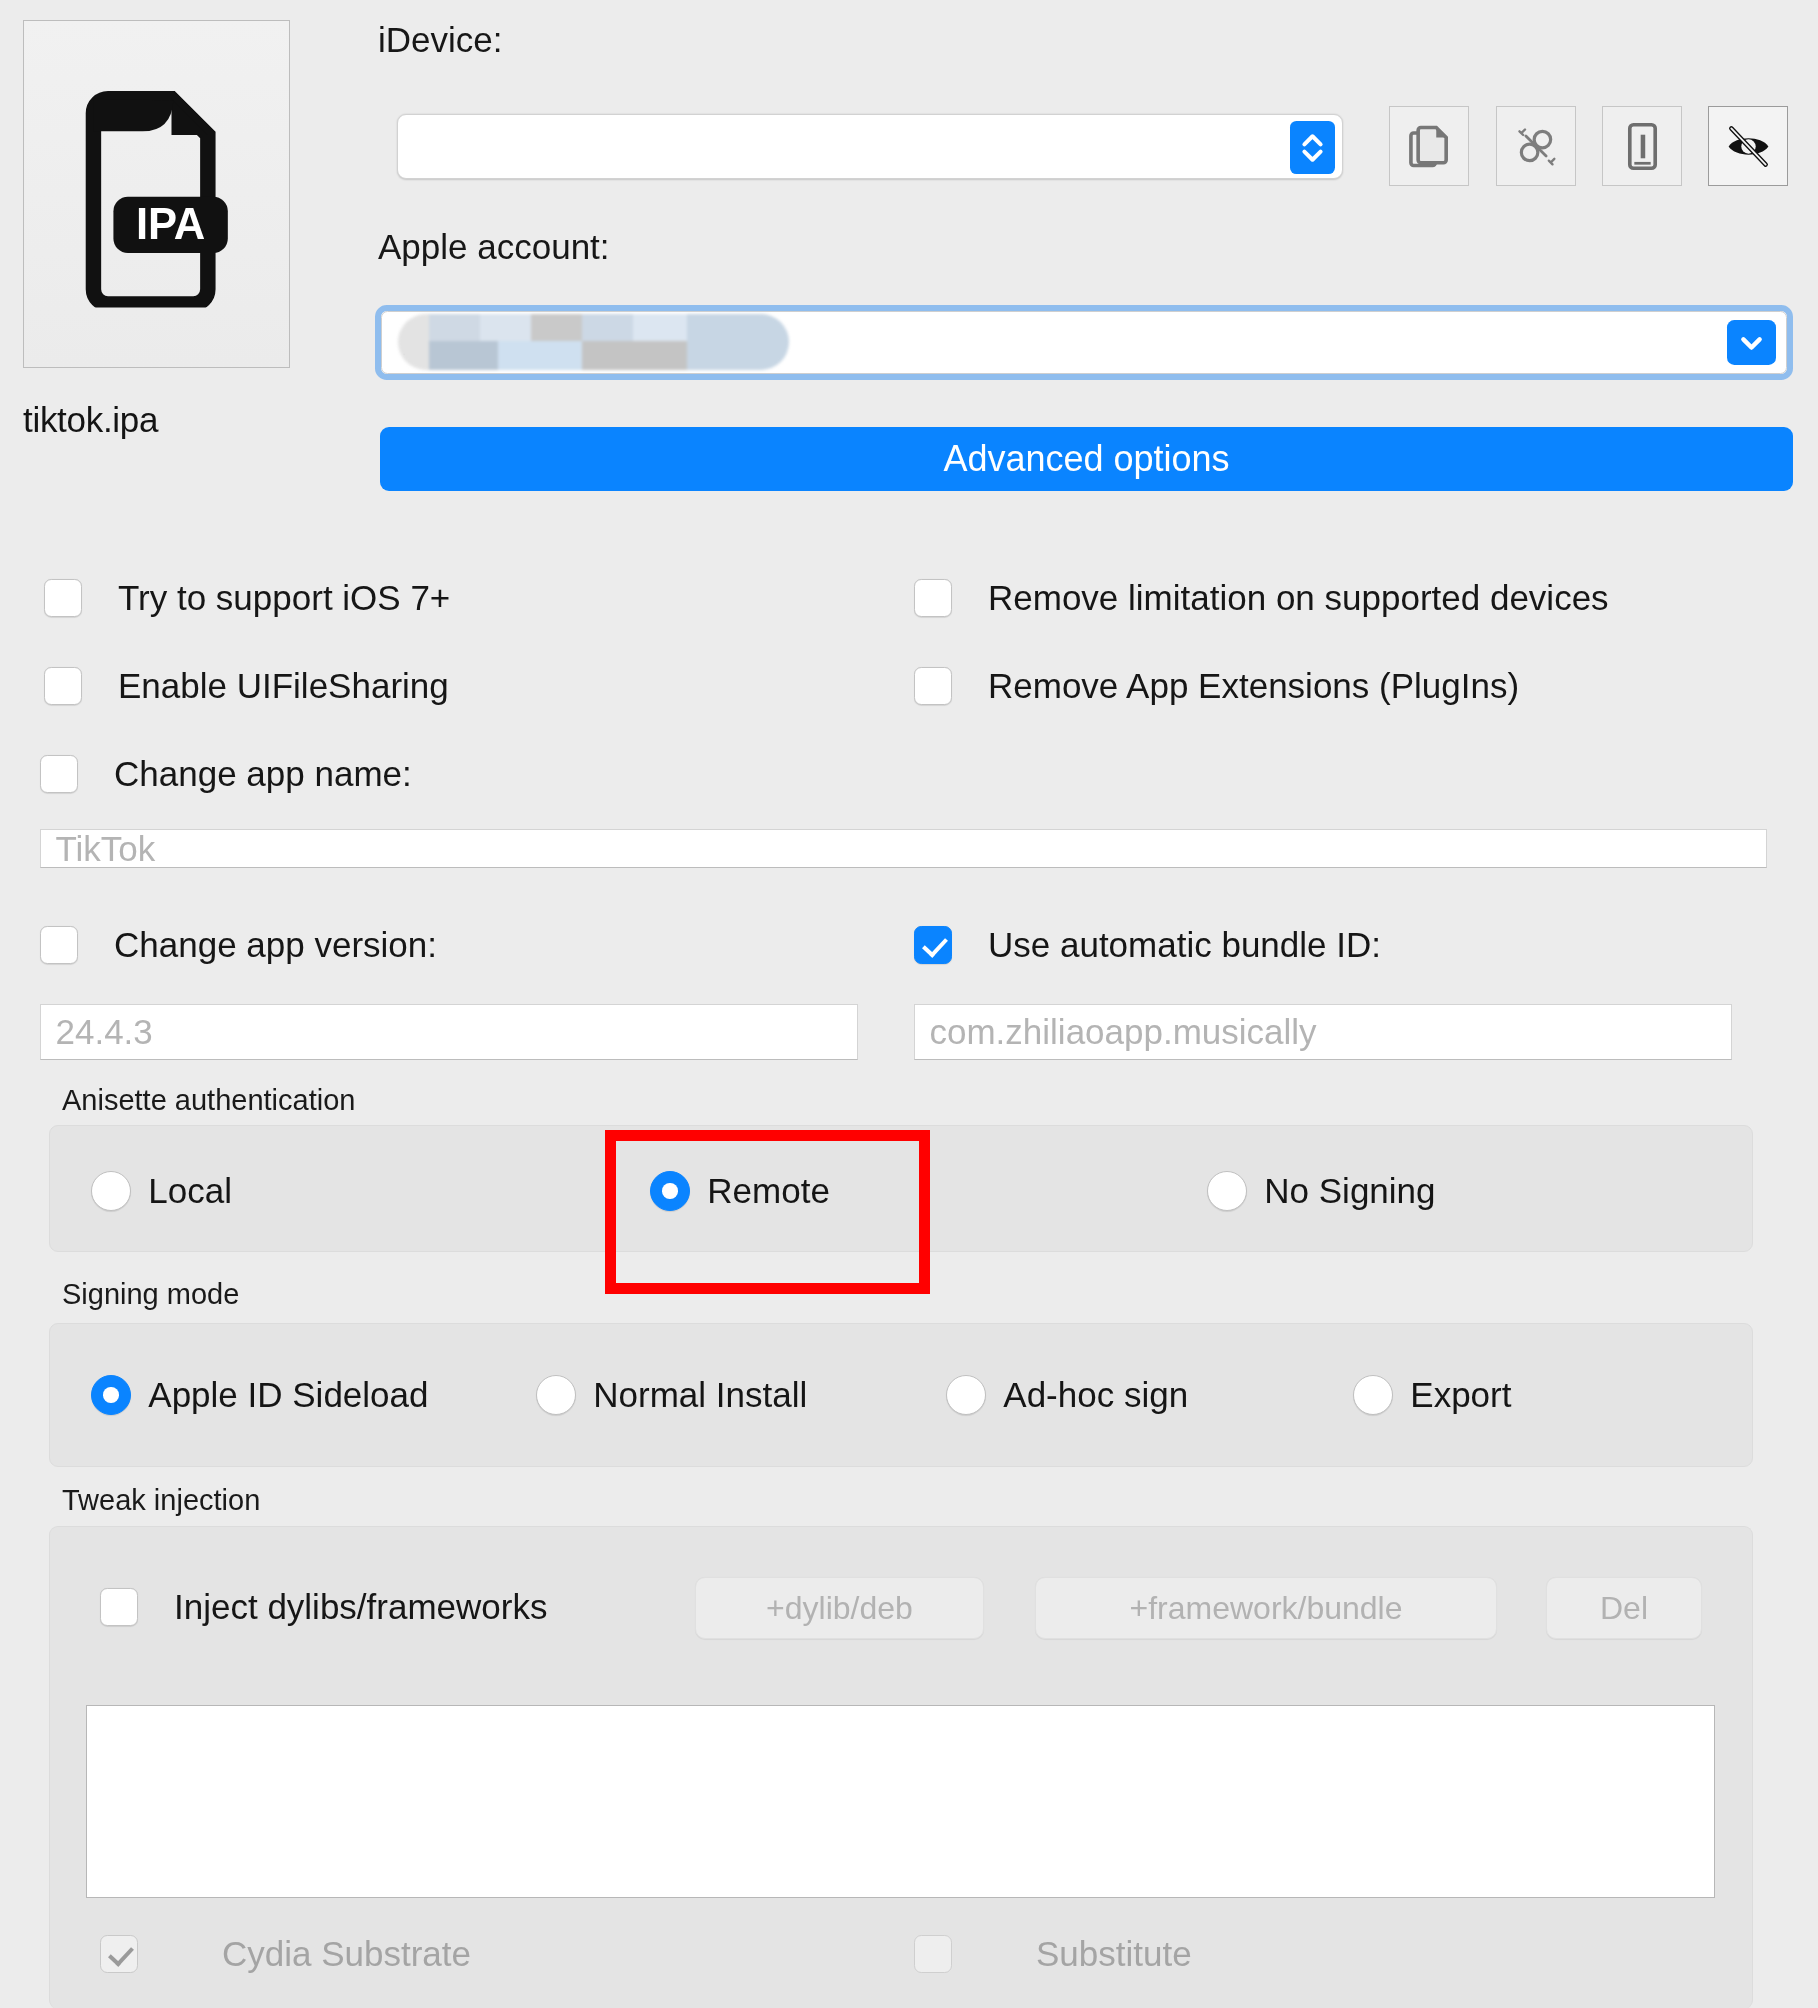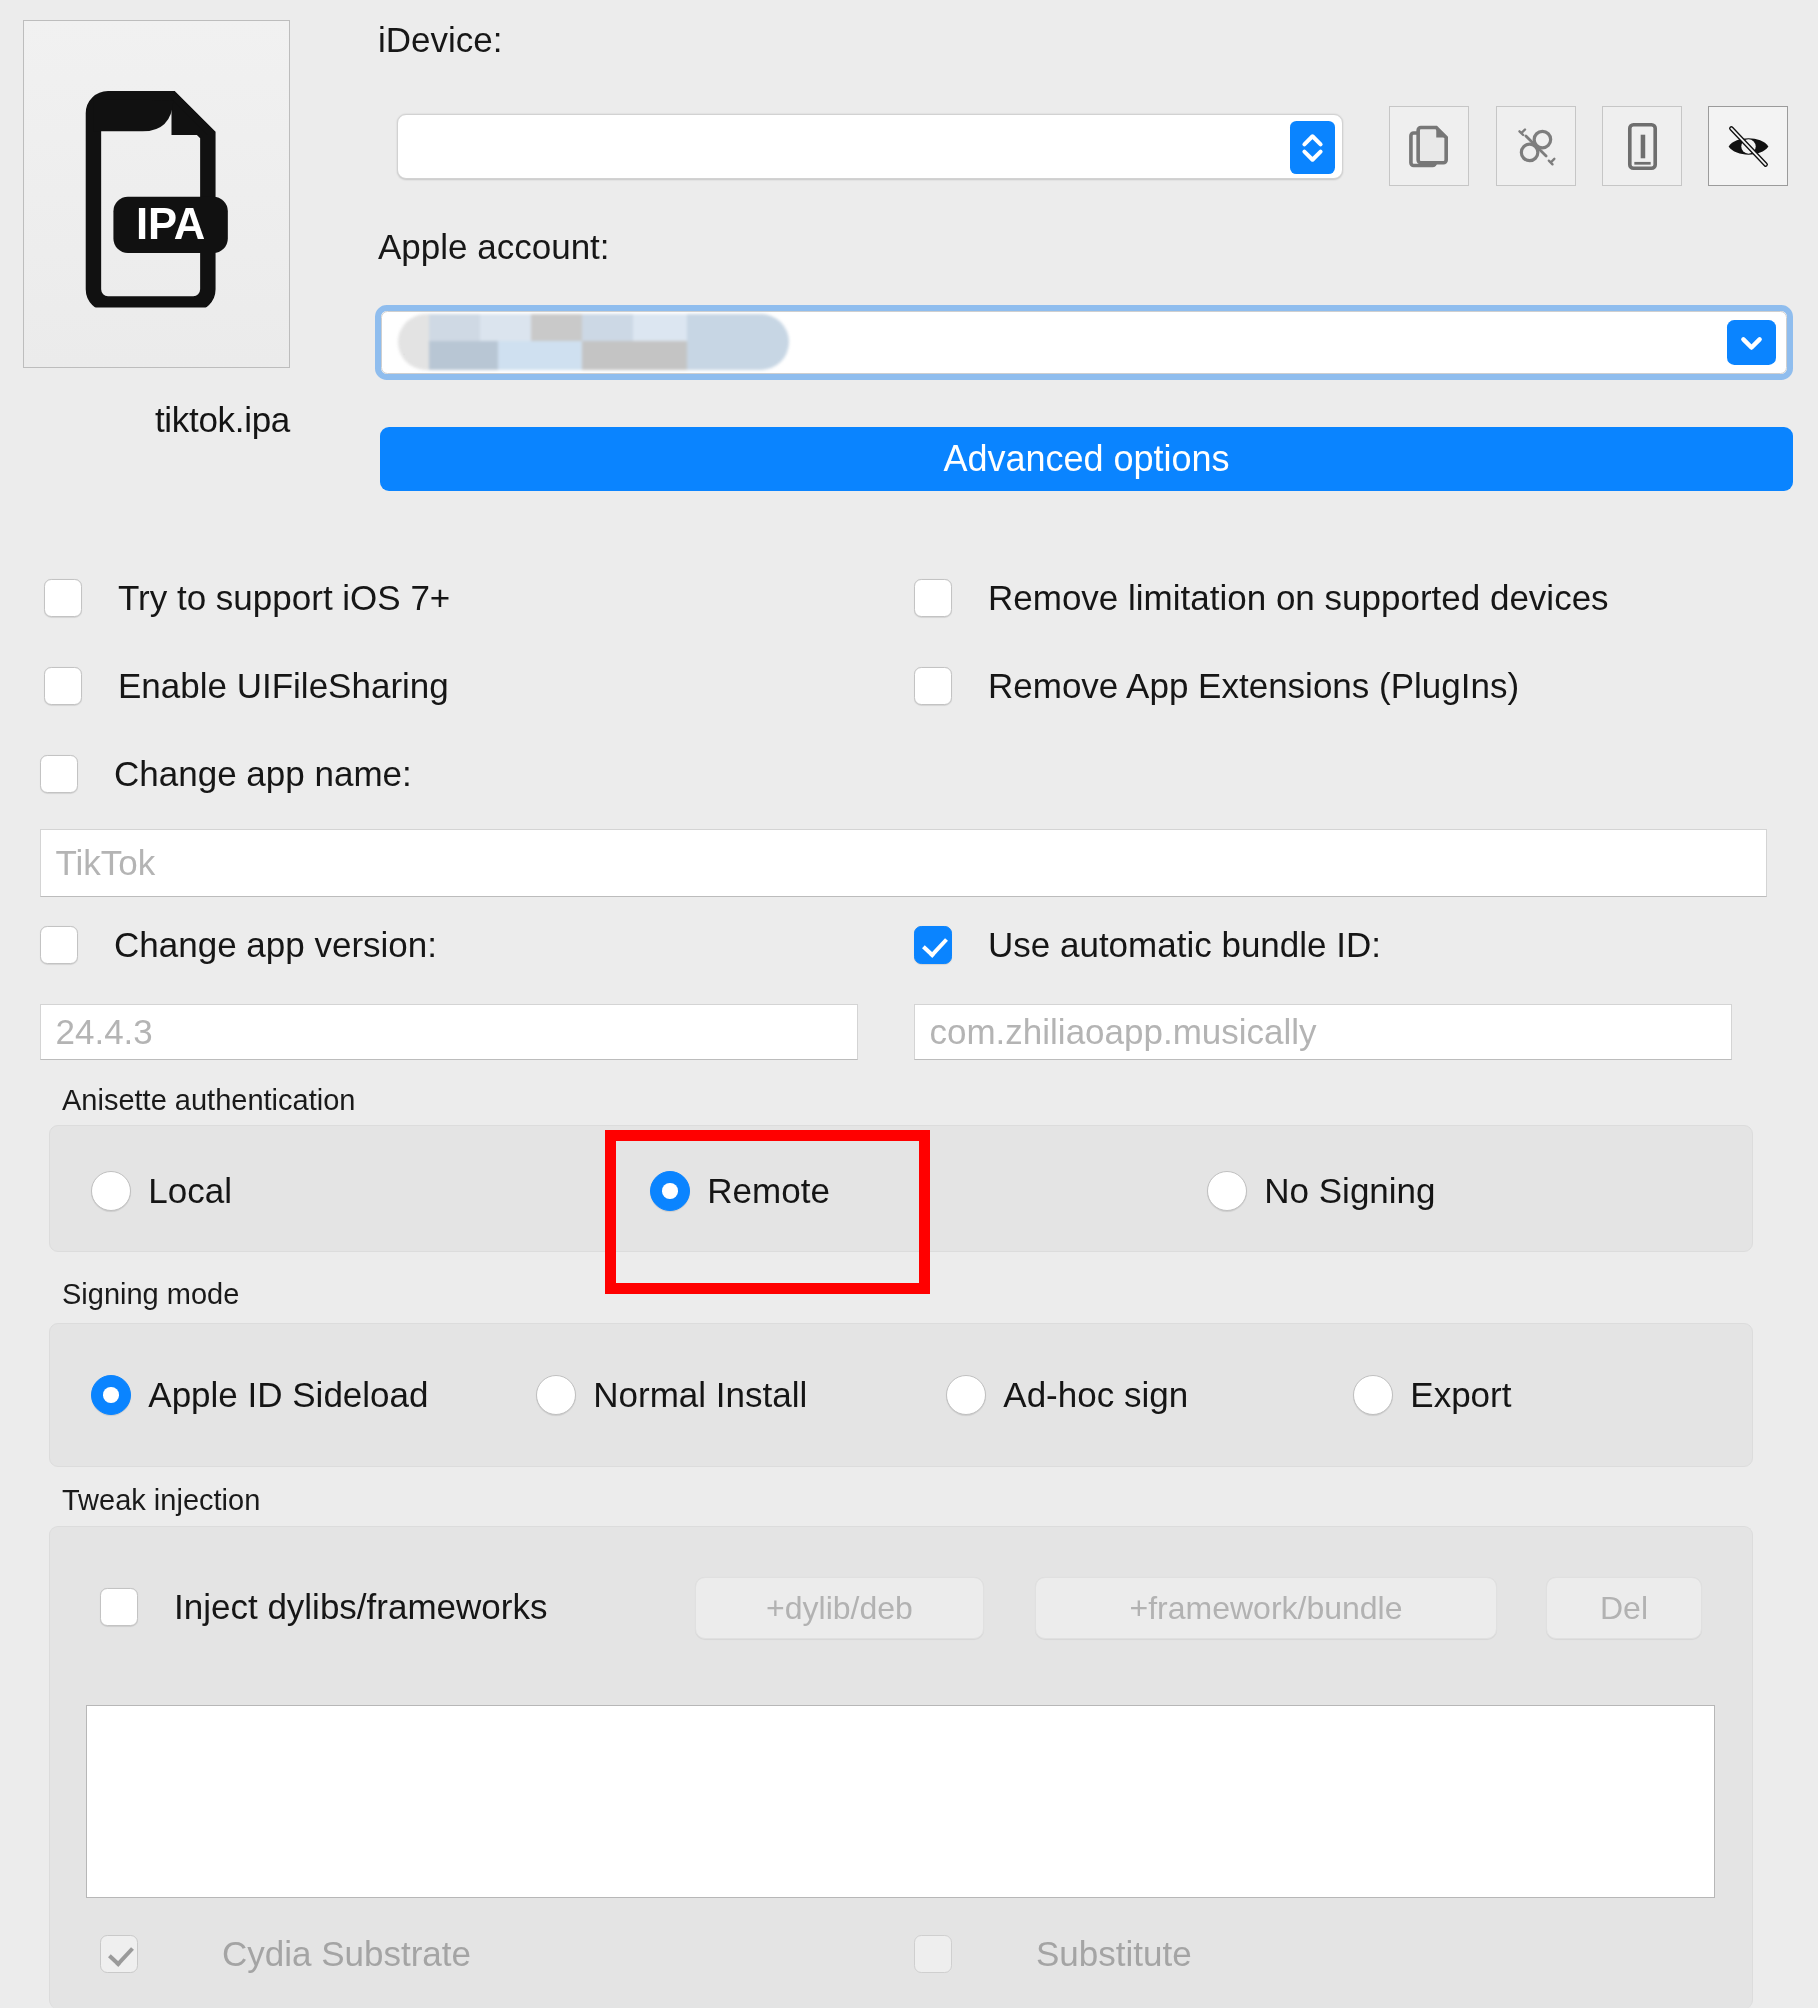--- a/index.html
+++ b/index.html
@@ -24,21 +24,21 @@
     left: 23px; top: 20px;
     width: 267px; height: 348px;
     background: linear-gradient(180deg,#f1f1f1 0%, #ebebeb 100%);
     border: 1.8px solid #bdbdbd;
   }
   .file-thumb svg { position:absolute; left:50%; top:50%; transform:translate(-50%,-50%); }
   .file-name {
     position: absolute;
     left: 23px; top: 400px;
     width: 267px;
-    text-align: right;
+    text-align: left;
     font-size: 35px;
     color: #141414;
     letter-spacing: -0.3px;
   }
 
   
   .lbl-idevice {
     position: absolute; left: 378px; top: 20px;
     font-size: 35px; color: #171717;
   }
@@ -352,21 +352,21 @@
   <div class="cb-row" style="left:914px; top:666px;">
     <span class="cb"></span>
     <span class="cb-label">Remove App Extensions (PlugIns)</span>
   </div>
 
   <div class="cb-row" style="left:40px; top:754px;">
     <span class="cb"></span>
     <span class="cb-label">Change app name:</span>
   </div>
 
-  <div class="tf" style="left:40px; top:829px; width:1727px; height:68px;">
+  <div class="tf" style="left:40px; top:829px; width:1727px; height:39px;">
     <span>TikTok</span>
   </div>
 
   <div class="cb-row" style="left:40px; top:925px;">
     <span class="cb"></span>
     <span class="cb-label">Change app version:</span>
   </div>
 
   <div class="cb-row" style="left:914px; top:925px;">
     <span class="cb checked"></span>

